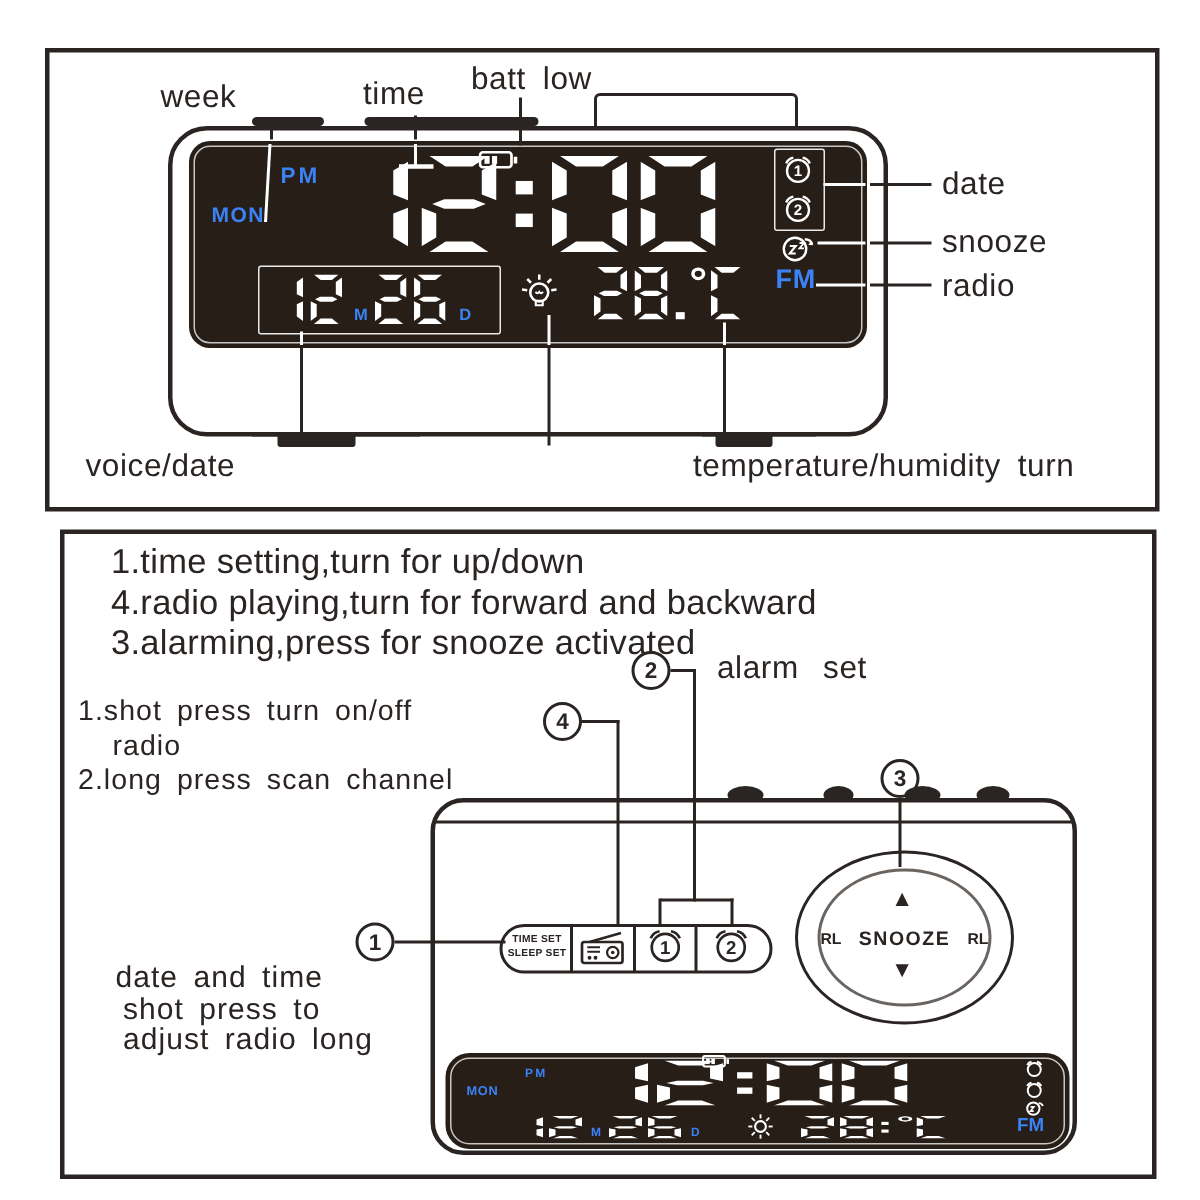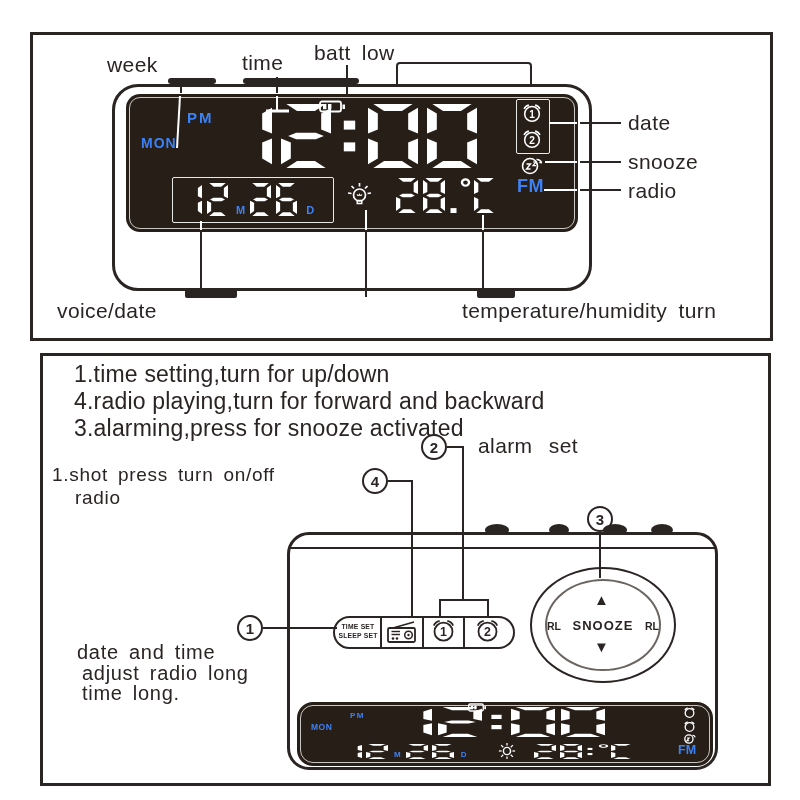--- a/index.html
+++ b/index.html
@@ -200,26 +200,27 @@
     <div class="hd">1.time setting,turn for up/down</div>
     <div class="hd">4.radio playing,turn for forward and backward</div>
     <div class="hd">3.alarming,press for snooze activated</div>
   </div>
 
   <span class="lbl" style="left:478px;top:434px;word-spacing:10px">alarm set</span>
 
   <div class="abs" style="left:52px;top:463px">
     <div class="bt">1.shot press turn on/off</div>
     <div class="bt" style="padding-left:23px">radio</div>
+    <div class="bt">2.long press scan channel</div>
   </div>
 
   <div class="abs" style="left:55px;top:642px">
     <div class="bt2" style="padding-left:22px">date and time</div>
+    <div class="bt2" style="padding-left:27px">shot press to</div>
     <div class="bt2" style="padding-left:27px">adjust radio long</div>
-    <div class="bt2" style="padding-left:27px">time long.</div>
   </div>
 
   <div class="circ" style="left:421px;top:434px">
       <span>2</span>
     </div>
   <div class="circ" style="left:362px;top:468px">
       <span>4</span>
     </div>
   <div class="circ" style="left:587px;top:506px">
       <span>3</span>

